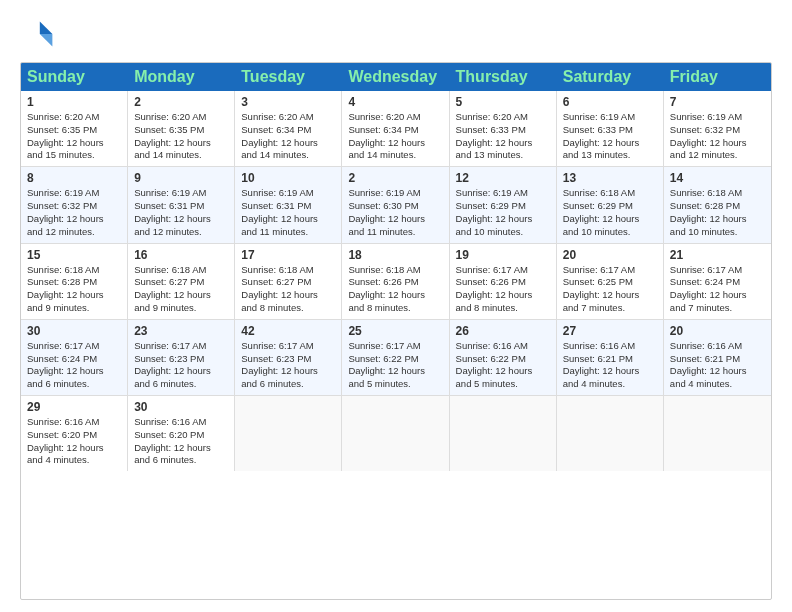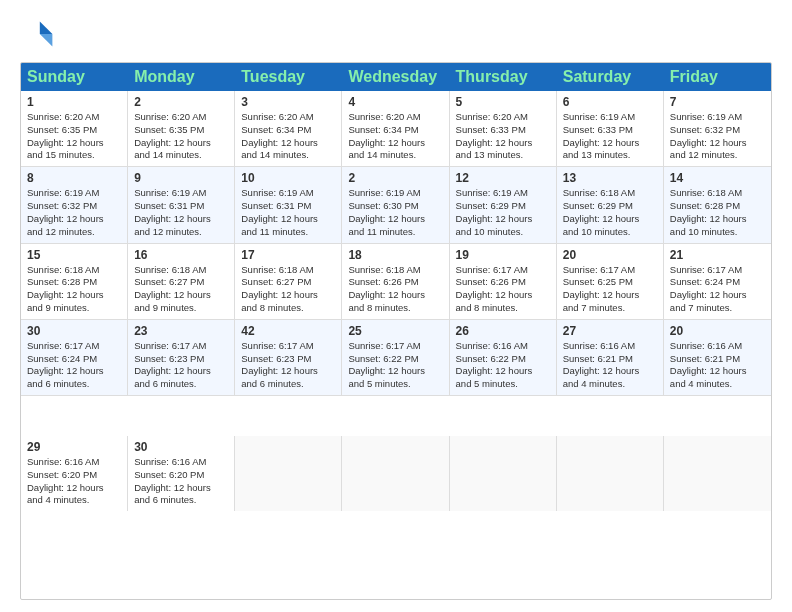--- a/index.html
+++ b/index.html
@@ -68,21 +68,20 @@
       flex-direction: column;
     }
     .cal-row {
       display: grid;
       grid-template-columns: repeat(7, 1fr);
       border-bottom: 1px solid #ddd;
       flex: 1;
     }
     .cal-row:last-child {
       border-bottom: none;
-      margin-top: 40px;
     }
     .cal-cell {
       padding: 4px 6px;
       border-right: 1px solid #ddd;
       font-size: 9.5px;
       color: #333;
       min-height: 74px;
       vertical-align: top;
     }
     .cal-cell:last-child {

